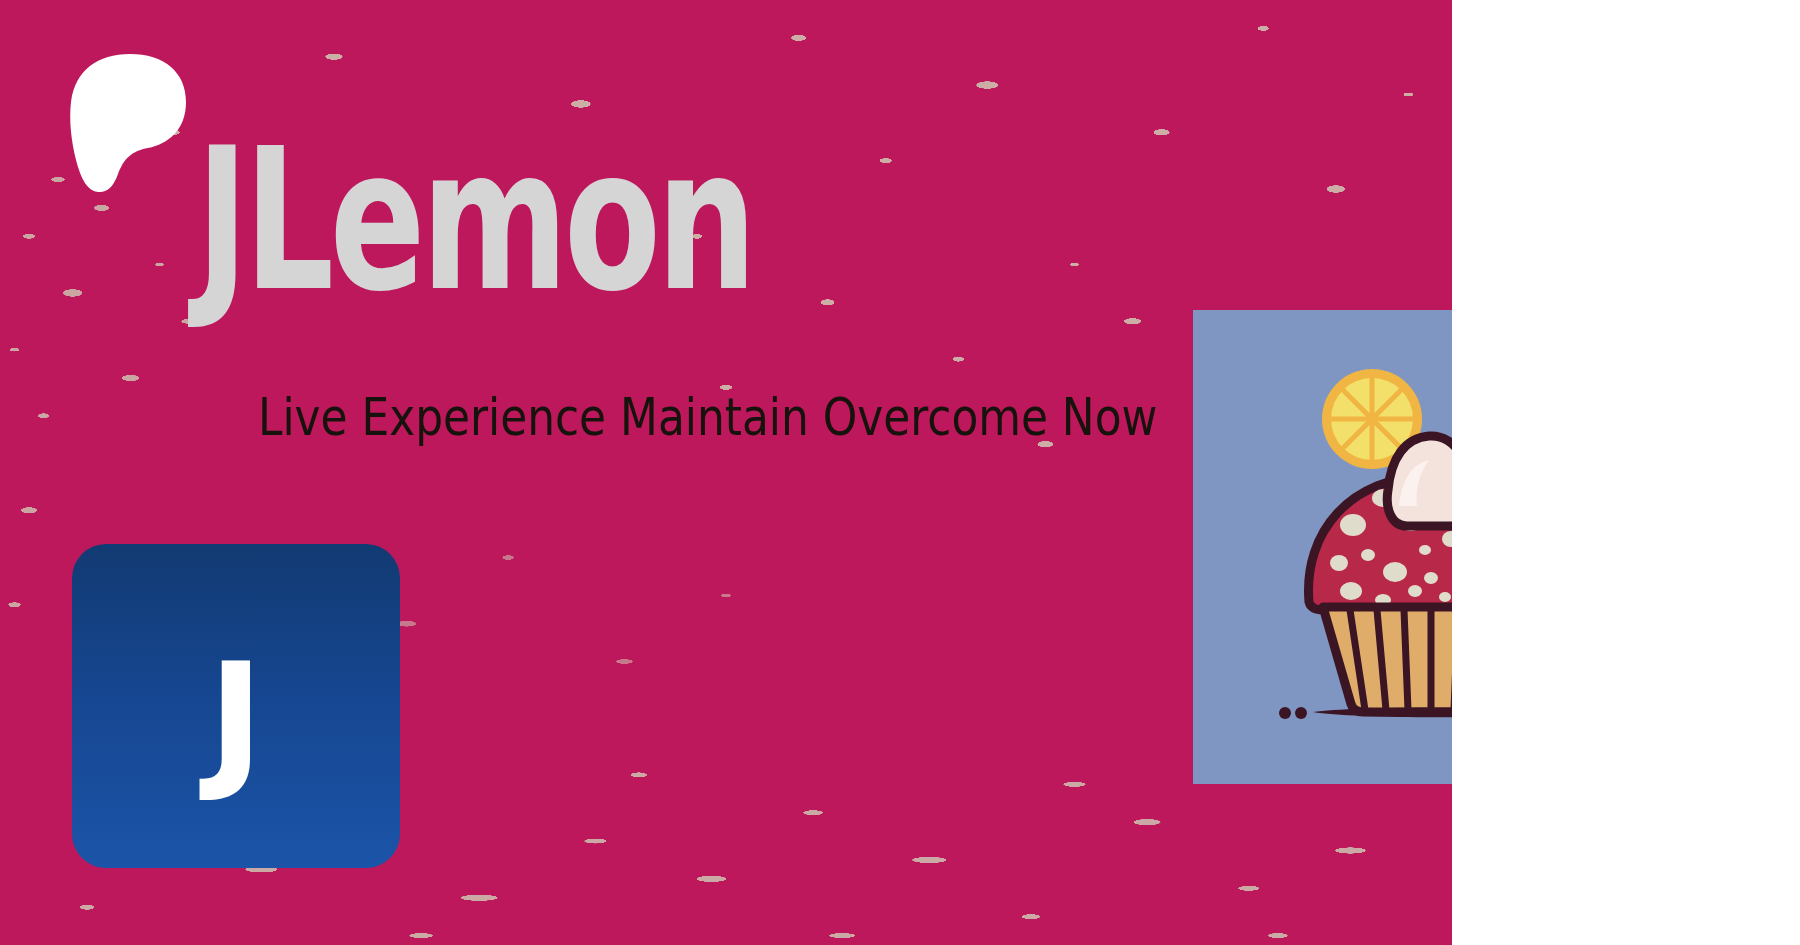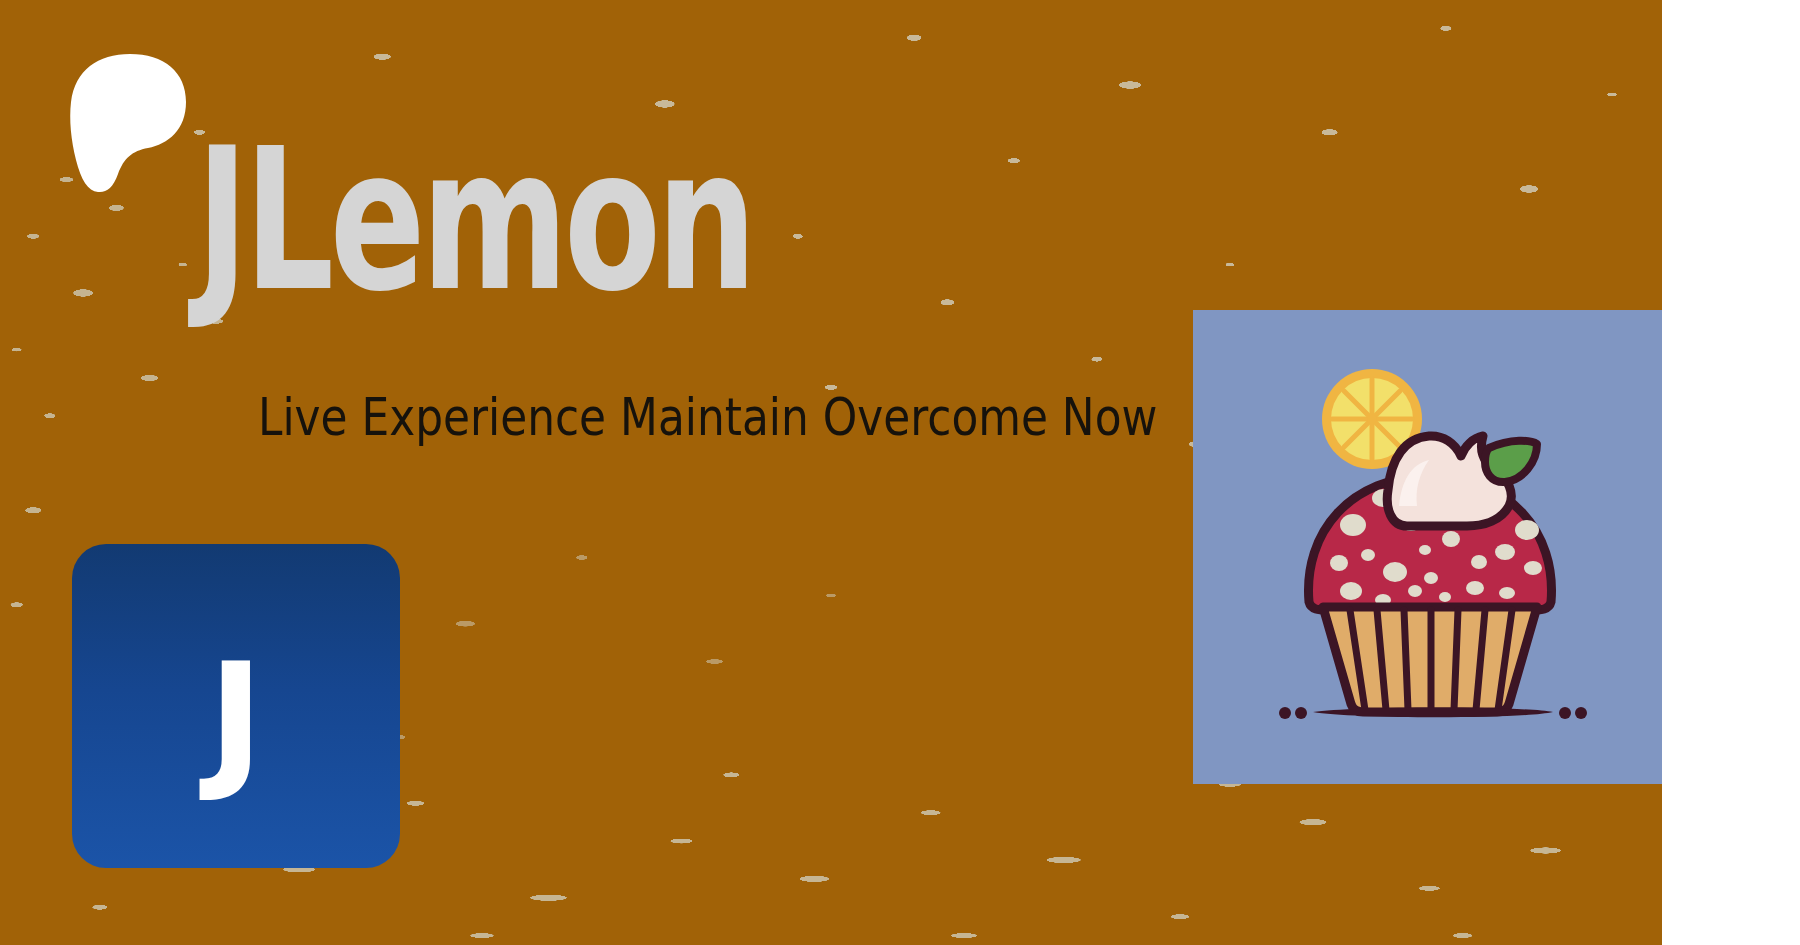--- a/index.html
+++ b/index.html
@@ -2,24 +2,24 @@
 <html><head>
 <meta charset="utf-8">
 <style>
   html, body {
     margin: 0;
     padding: 0;
     background: #ffffff;
   }
   #stage {
     position: relative;
-    width: 1662px;
+    width: 1452px;
     height: 945px;
     overflow: hidden;
-    background: #a16207;
+    background: #be185d;
     font-family: "Liberation Sans", sans-serif;
   }
 
   
   .texture {
     position: absolute;
     inset: 0;
     pointer-events: none;
   }
   .tex-layer {

